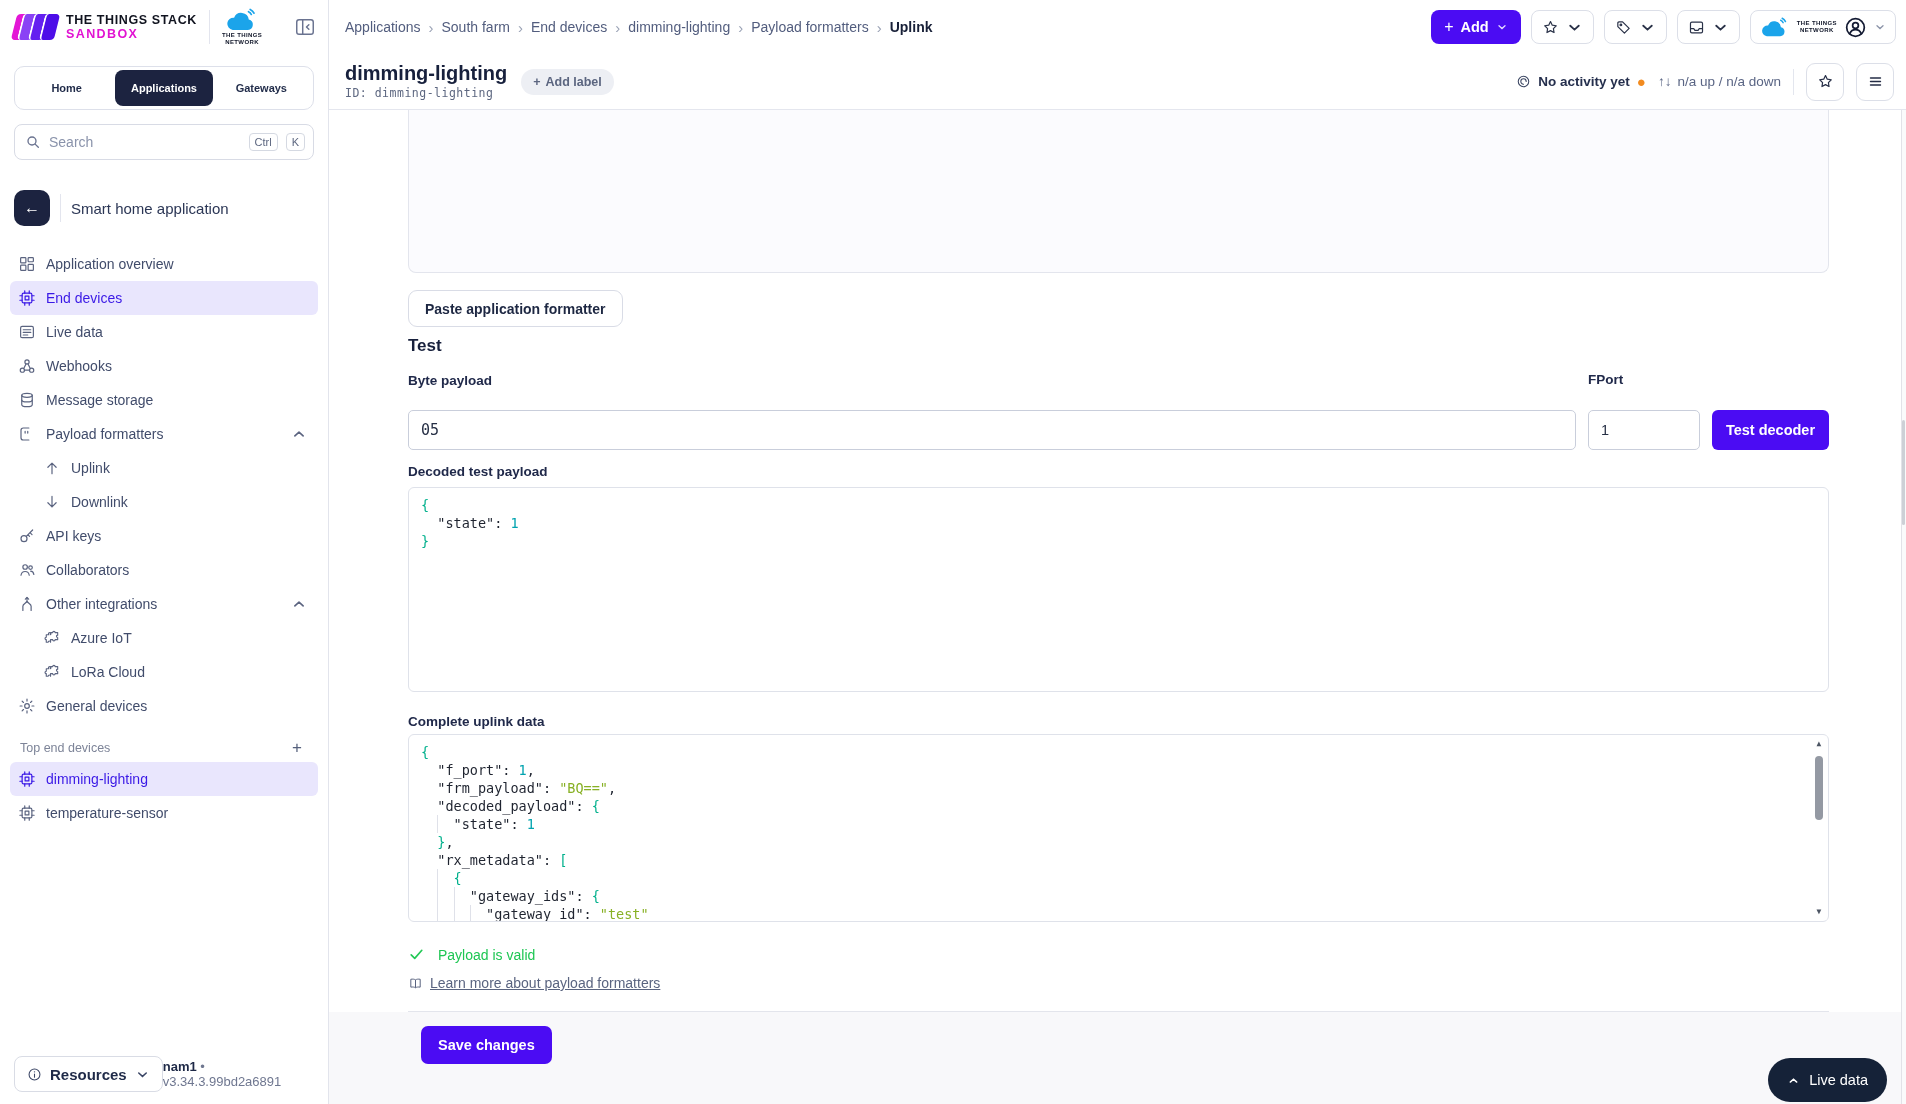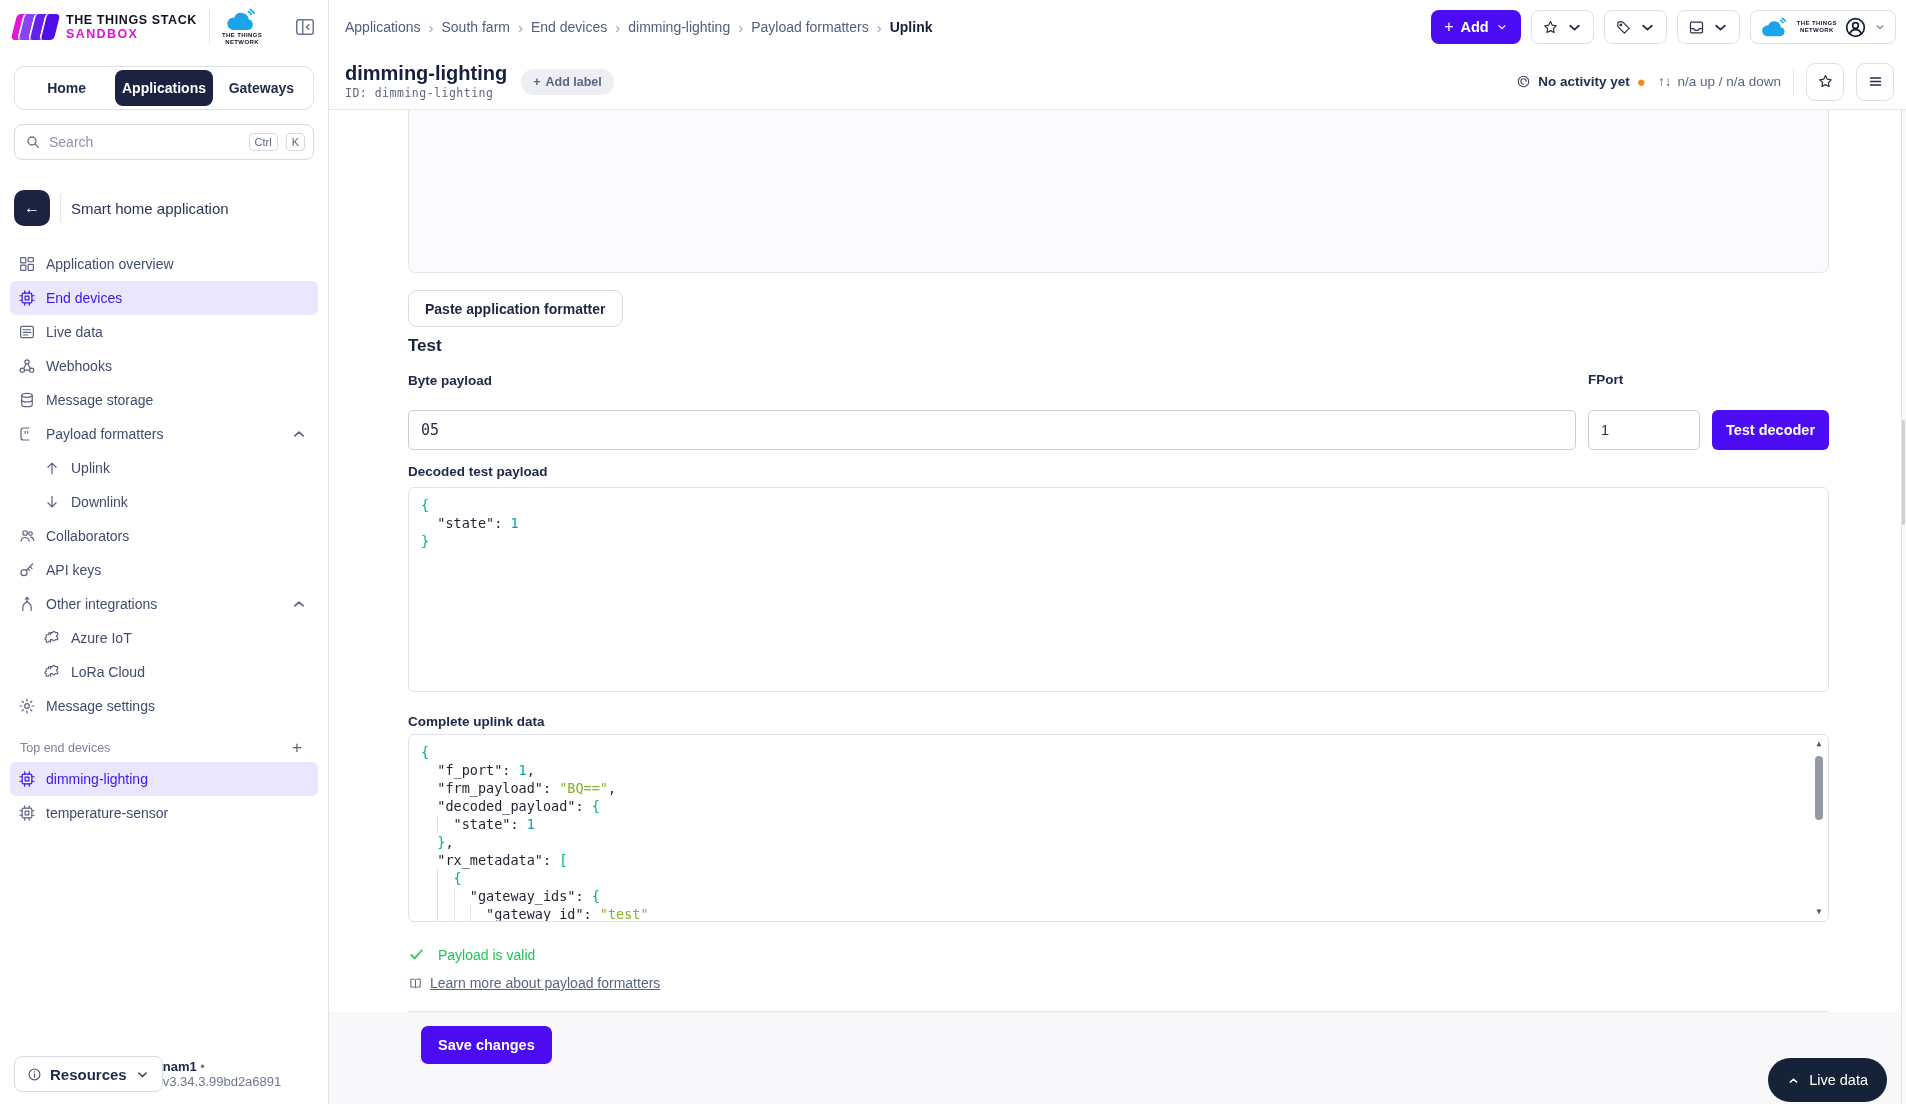--- a/index.html
+++ b/index.html
@@ -24,21 +24,21 @@
   .ttn-logo { display:flex; flex-direction:column; align-items:center; line-height:1; }
   .ttn-cloud svg { display:block; }
   .ttn-words { font-size:6px; font-weight:800; letter-spacing:.4px; color:#0d1326; text-align:center; line-height:1.25; }
   .collapse-btn { margin-left:auto; color:#6a7390; width:22px; height:22px; }
   .ic svg { display:block; width:100%; height:100%; }
   .ic { display:inline-block; flex:none; }
 
   .sb-tabs { margin:12px 14px 0; height:44px; border:1px solid #dde0ea; border-radius:10px;
              display:flex; align-items:stretch; padding:3px; background:#fff; }
   .sb-tab { flex:1; display:flex; align-items:center; justify-content:center;
-            font-size:14px; font-weight:700; color:#1f2a48; border-radius:8px; cursor:default; }
+            font-size:11px; font-weight:700; color:#1f2a48; border-radius:8px; cursor:default; }
   .sb-tab.active { background:#1c2340; color:#fff; }
 
   .sb-search { margin:14px 14px 0; height:36px; border:1px solid #d8dbe5; border-radius:8px;
                display:flex; align-items:center; padding:0 8px 0 10px; gap:8px; }
   .sb-search .ic { width:16px; height:16px; color:#6a7390; }
   .sb-search input { border:none; outline:none; flex:1; font-size:14px; color:#303a56;
                      font-family:"Liberation Sans", sans-serif; background:transparent; }
   .sb-search input::placeholder { color:#8a93ab; }
   kbd { border:1px solid #d5d9e2; border-radius:4px; font-size:11px; color:#5d6780;
         padding:2px 5px; font-family:"Liberation Sans", sans-serif; background:#fff; }
@@ -312,40 +312,40 @@
           <span class="ic">
             <svg viewBox="0 0 24 24" fill="none" stroke="currentColor" stroke-width="1.6" stroke-linecap="round" stroke-linejoin="round">
               <path d="M12 4.5v14M6.5 13 12 18.5 17.5 13"></path>
             </svg>
           </span>
           <span class="sb-label">Downlink</span>
         </div>
         <div class="sb-item">
           <span class="ic">
             <svg viewBox="0 0 24 24" fill="none" stroke="currentColor" stroke-width="1.6" stroke-linecap="round" stroke-linejoin="round">
+              <circle cx="8" cy="15.5" r="4"></circle>
+              <path d="M11 12.5 19.5 4M16 7.5l2.7 2.7M13.2 10.3l2.2 2.2"></path>
+            </svg>
+          </span>
+          <span class="sb-label">API keys</span>
+        </div>
+        <div class="sb-item">
+          <span class="ic">
+            <svg viewBox="0 0 24 24" fill="none" stroke="currentColor" stroke-width="1.6" stroke-linecap="round" stroke-linejoin="round">
               <circle cx="9.5" cy="8" r="3"></circle>
               <path d="M4 19c.5-3.2 2.7-5 5.5-5s5 1.8 5.5 5"></path>
               <circle cx="16.7" cy="8.8" r="2.4"></circle>
               <path d="M16.9 13.6c2.3.2 3.8 1.7 4.2 4.4"></path>
             </svg>
           </span>
           <span class="sb-label">Collaborators</span>
         </div>
         <div class="sb-item">
           <span class="ic">
             <svg viewBox="0 0 24 24" fill="none" stroke="currentColor" stroke-width="1.6" stroke-linecap="round" stroke-linejoin="round">
-              <circle cx="8" cy="15.5" r="4"></circle>
-              <path d="M11 12.5 19.5 4M16 7.5l2.7 2.7M13.2 10.3l2.2 2.2"></path>
-            </svg>
-          </span>
-          <span class="sb-label">API keys</span>
-        </div>
-        <div class="sb-item">
-          <span class="ic">
-            <svg viewBox="0 0 24 24" fill="none" stroke="currentColor" stroke-width="1.6" stroke-linecap="round" stroke-linejoin="round">
               <path d="M6.5 20.5v-5.5c0-3.5 4.5-3.5 5.5-7M17.5 20.5v-5.5c0-3.5-4.5-3.5-5.5-7M12 8V3.5"></path>
               <path d="M9.8 5.6 12 3.3l2.2 2.3"></path>
             </svg>
           </span>
           <span class="sb-label">Other integrations</span>
           <span class="ic sb-chev">
             <svg viewBox="0 0 24 24" fill="none" stroke="currentColor" stroke-width="2.2" stroke-linecap="round" stroke-linejoin="round">
               <path d="m6.5 14.5 5.5-5 5.5 5"></path>
             </svg>
           </span>
@@ -366,21 +366,21 @@
           </span>
           <span class="sb-label">LoRa Cloud</span>
         </div>
         <div class="sb-item">
           <span class="ic">
             <svg viewBox="0 0 24 24" fill="none" stroke="currentColor" stroke-width="1.6" stroke-linecap="round" stroke-linejoin="round">
               <circle cx="12" cy="12" r="3.1"></circle>
               <path d="M12 2.8v2.6M12 18.6v2.6M2.8 12h2.6M18.6 12h2.6M5.5 5.5l1.8 1.8M16.7 16.7l1.8 1.8M18.5 5.5l-1.8 1.8M7.3 16.7l-1.8 1.8"></path>
             </svg>
           </span>
-          <span class="sb-label">Message settings</span>
+          <span class="sb-label">General devices</span>
         </div>
       </nav>
 
     <div class="sb-section">
       <span class="sb-section-label">Top end devices</span>
       <span class="sb-plus">+</span>
     </div>
     <nav>
         <div class="sb-item active">
           <span class="ic">

